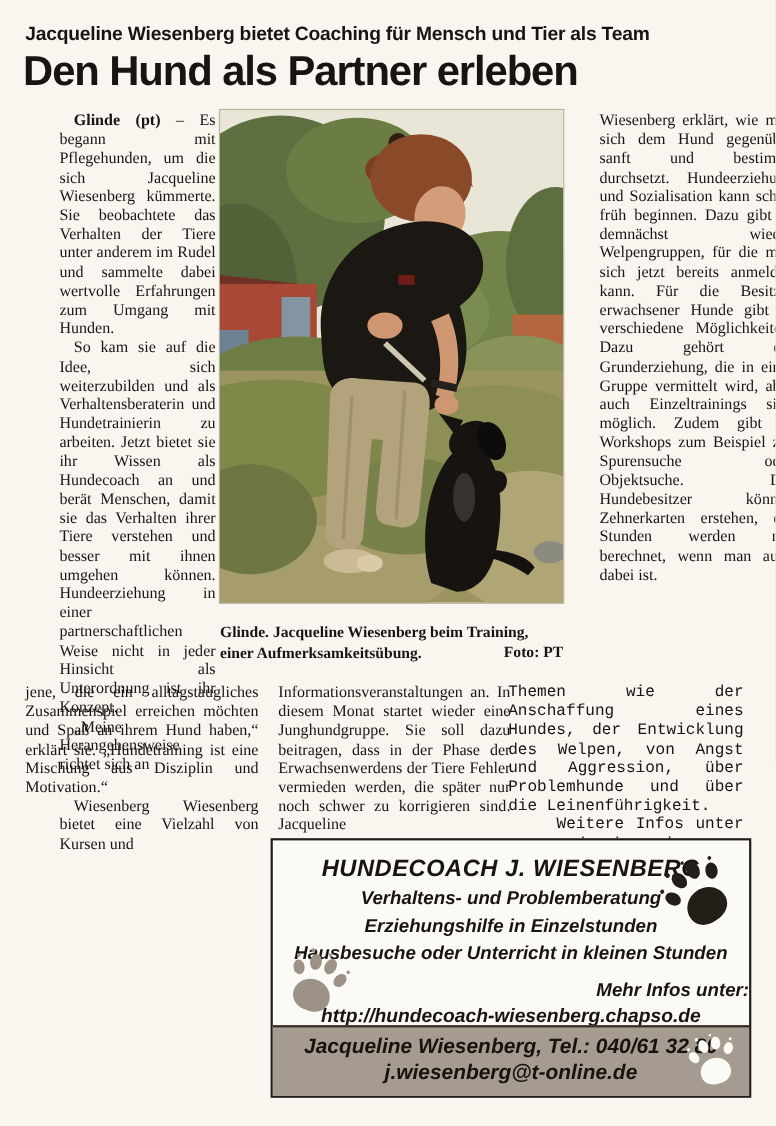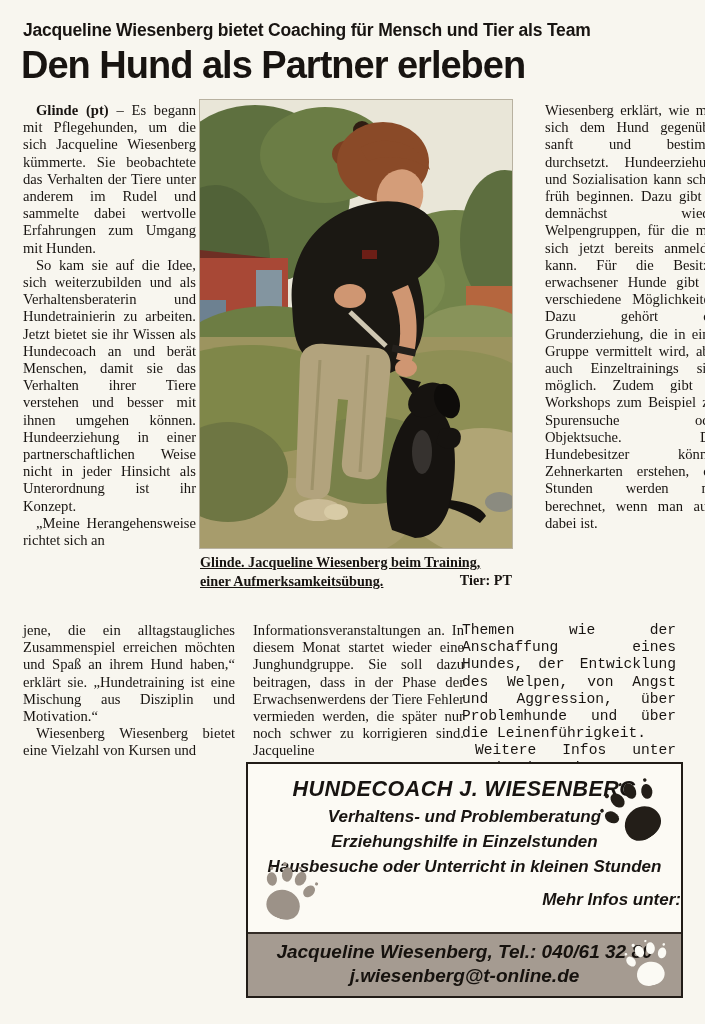--- a/index.html
+++ b/index.html
@@ -20,37 +20,36 @@
   }
   .headline{
     position:absolute; left:21px; top:46px; width:660px;
     font:bold 38px/1 "Liberation Sans", sans-serif;
     letter-spacing:-1px;
   }
   .body-text p{
     font-size:14.6px; line-height:17.2px; text-align:justify;
     hyphens:auto; -webkit-hyphens:auto; color:var(--ink);
   }
-  .body-text p.indent{ text-indent:13px; }
+  .body-text p.indent{ text-indent:13px;margin-left:31px; }
   .col{ position:absolute; }
   .col-left-top   { left:23px;  top:102px; width:173px; }
   .col-right-top  { left:545px; top:102px; width:176px; }
   .col-left-bot   { left:23px;  top:622px; width:212px; }
   .col-mid-bot    { left:253px; top:622px; width:211px; }
   .col-right-bot  { left:462px; top:622px; width:214px;font-family:Liberation Mono, monospace; }
 
   .photo{
     position:absolute; left:200px; top:100px; width:312px; height:448px;
     outline:1px solid #b8b1a0; background:#e9e6d8;
   }
   .photo svg{ display:block; width:100%; height:100%; }
   .caption{
-    position:absolute; left:200px; top:553px; width:312px;
+    position:absolute; left:200px; top:566px; width:312px;
     font:bold 14.2px/18.5px "Liberation Serif", serif;
-    text-decoration:underline;
   }
   .caption .credit{ position:absolute; right:0; bottom:1px; }
 
   .ad{
     position:absolute; left:246px; top:762px; width:437px; height:236px;
     border:2px solid #211c17; background:#fcfaf4; text-align:center;
     font-family:"Liberation Sans", sans-serif;
   }
   .ad-title{ margin-top:13px; font:bold italic 21.5px "Liberation Sans", sans-serif; letter-spacing:0.5px;}
   .ad-line { margin-top:5px;  font:bold italic 17px  "Liberation Sans", sans-serif; }
@@ -154,21 +153,21 @@
         <ellipse cx="247" cy="301" rx="12" ry="18" transform="rotate(-22 247 301)" fill="#0e0c0a"></ellipse>
         <path d="M240,330 C254,324 264,330 260,342 C256,352 242,350 236,342 Z" fill="#161310"></path>
         <path d="M250,400 C268,402 282,408 286,416 L280,423 C268,415 256,410 248,408 Z" fill="#14110e"></path>
         <ellipse cx="222" cy="352" rx="10" ry="22" fill="#3c3835" opacity="0.85"></ellipse>
       </g>
     </svg>
   </div>
 
   <div class="caption">
     <span>Glinde. Jacqueline Wiesenberg beim Training, einer Aufmerksamkeitsübung.</span>
-    <span class="credit">Tier: PT</span>
+    <span class="credit">Foto: PT</span>
   </div>
 
   <div class="col col-right-top body-text">
     <p>Wiesenberg erklärt, wie man sich dem Hund gegenüber sanft und bestimmt durchsetzt. Hundeerziehung und Sozialisation kann schon früh beginnen. Dazu gibt es demnächst wieder Welpengruppen, für die man sich jetzt bereits anmelden kann. Für die Besitzer erwachsener Hunde gibt es verschiedene Möglichkeiten. Dazu gehört die Grunderziehung, die in einer Gruppe vermittelt wird, aber auch Einzeltrainings sind möglich. Zudem gibt es Workshops zum Beispiel zur Spurensuche oder Objektsuche. Die Hundebesitzer können Zehnerkarten erstehen, die Stunden werden nur berechnet, wenn man auch dabei ist.</p>
   </div>
 
   <div class="col col-left-bot body-text">
     <p>jene, die ein alltagstaugliches Zusammenspiel erreichen möchten und Spaß an ihrem Hund haben,“ erklärt sie. „Hundetraining ist eine Mischung aus Disziplin und Motivation.“</p>
     <p class="indent">Wiesenberg Wiesenberg bietet eine Vielzahl von Kursen und</p>
   </div>
@@ -188,20 +187,21 @@
       </svg>
     <svg class="paw paw-gray">
         <use href="#paw"></use>
       </svg>
 
     <div class="ad-title">HUNDECOACH J. WIESENBERG</div>
     <div class="ad-line">Verhaltens- und Problemberatung</div>
     <div class="ad-line">Erziehungshilfe in Einzelstunden</div>
     <div class="ad-line">Hausbesuche oder Unterricht in kleinen Stunden</div>
     <div class="ad-info">Mehr Infos unter:</div>
+    <div class="ad-url">http://hundecoach-wiesenberg.chapso.de</div>
 
     <div class="ad-band">
       <div class="band-line">Jacqueline Wiesenberg, Tel.: 040/61 32 80</div>
       <div class="band-line">j.wiesenberg@t-online.de</div>
       <svg class="paw paw-white">
           <use href="#paw"></use>
         </svg>
     </div>
   </div>
 

